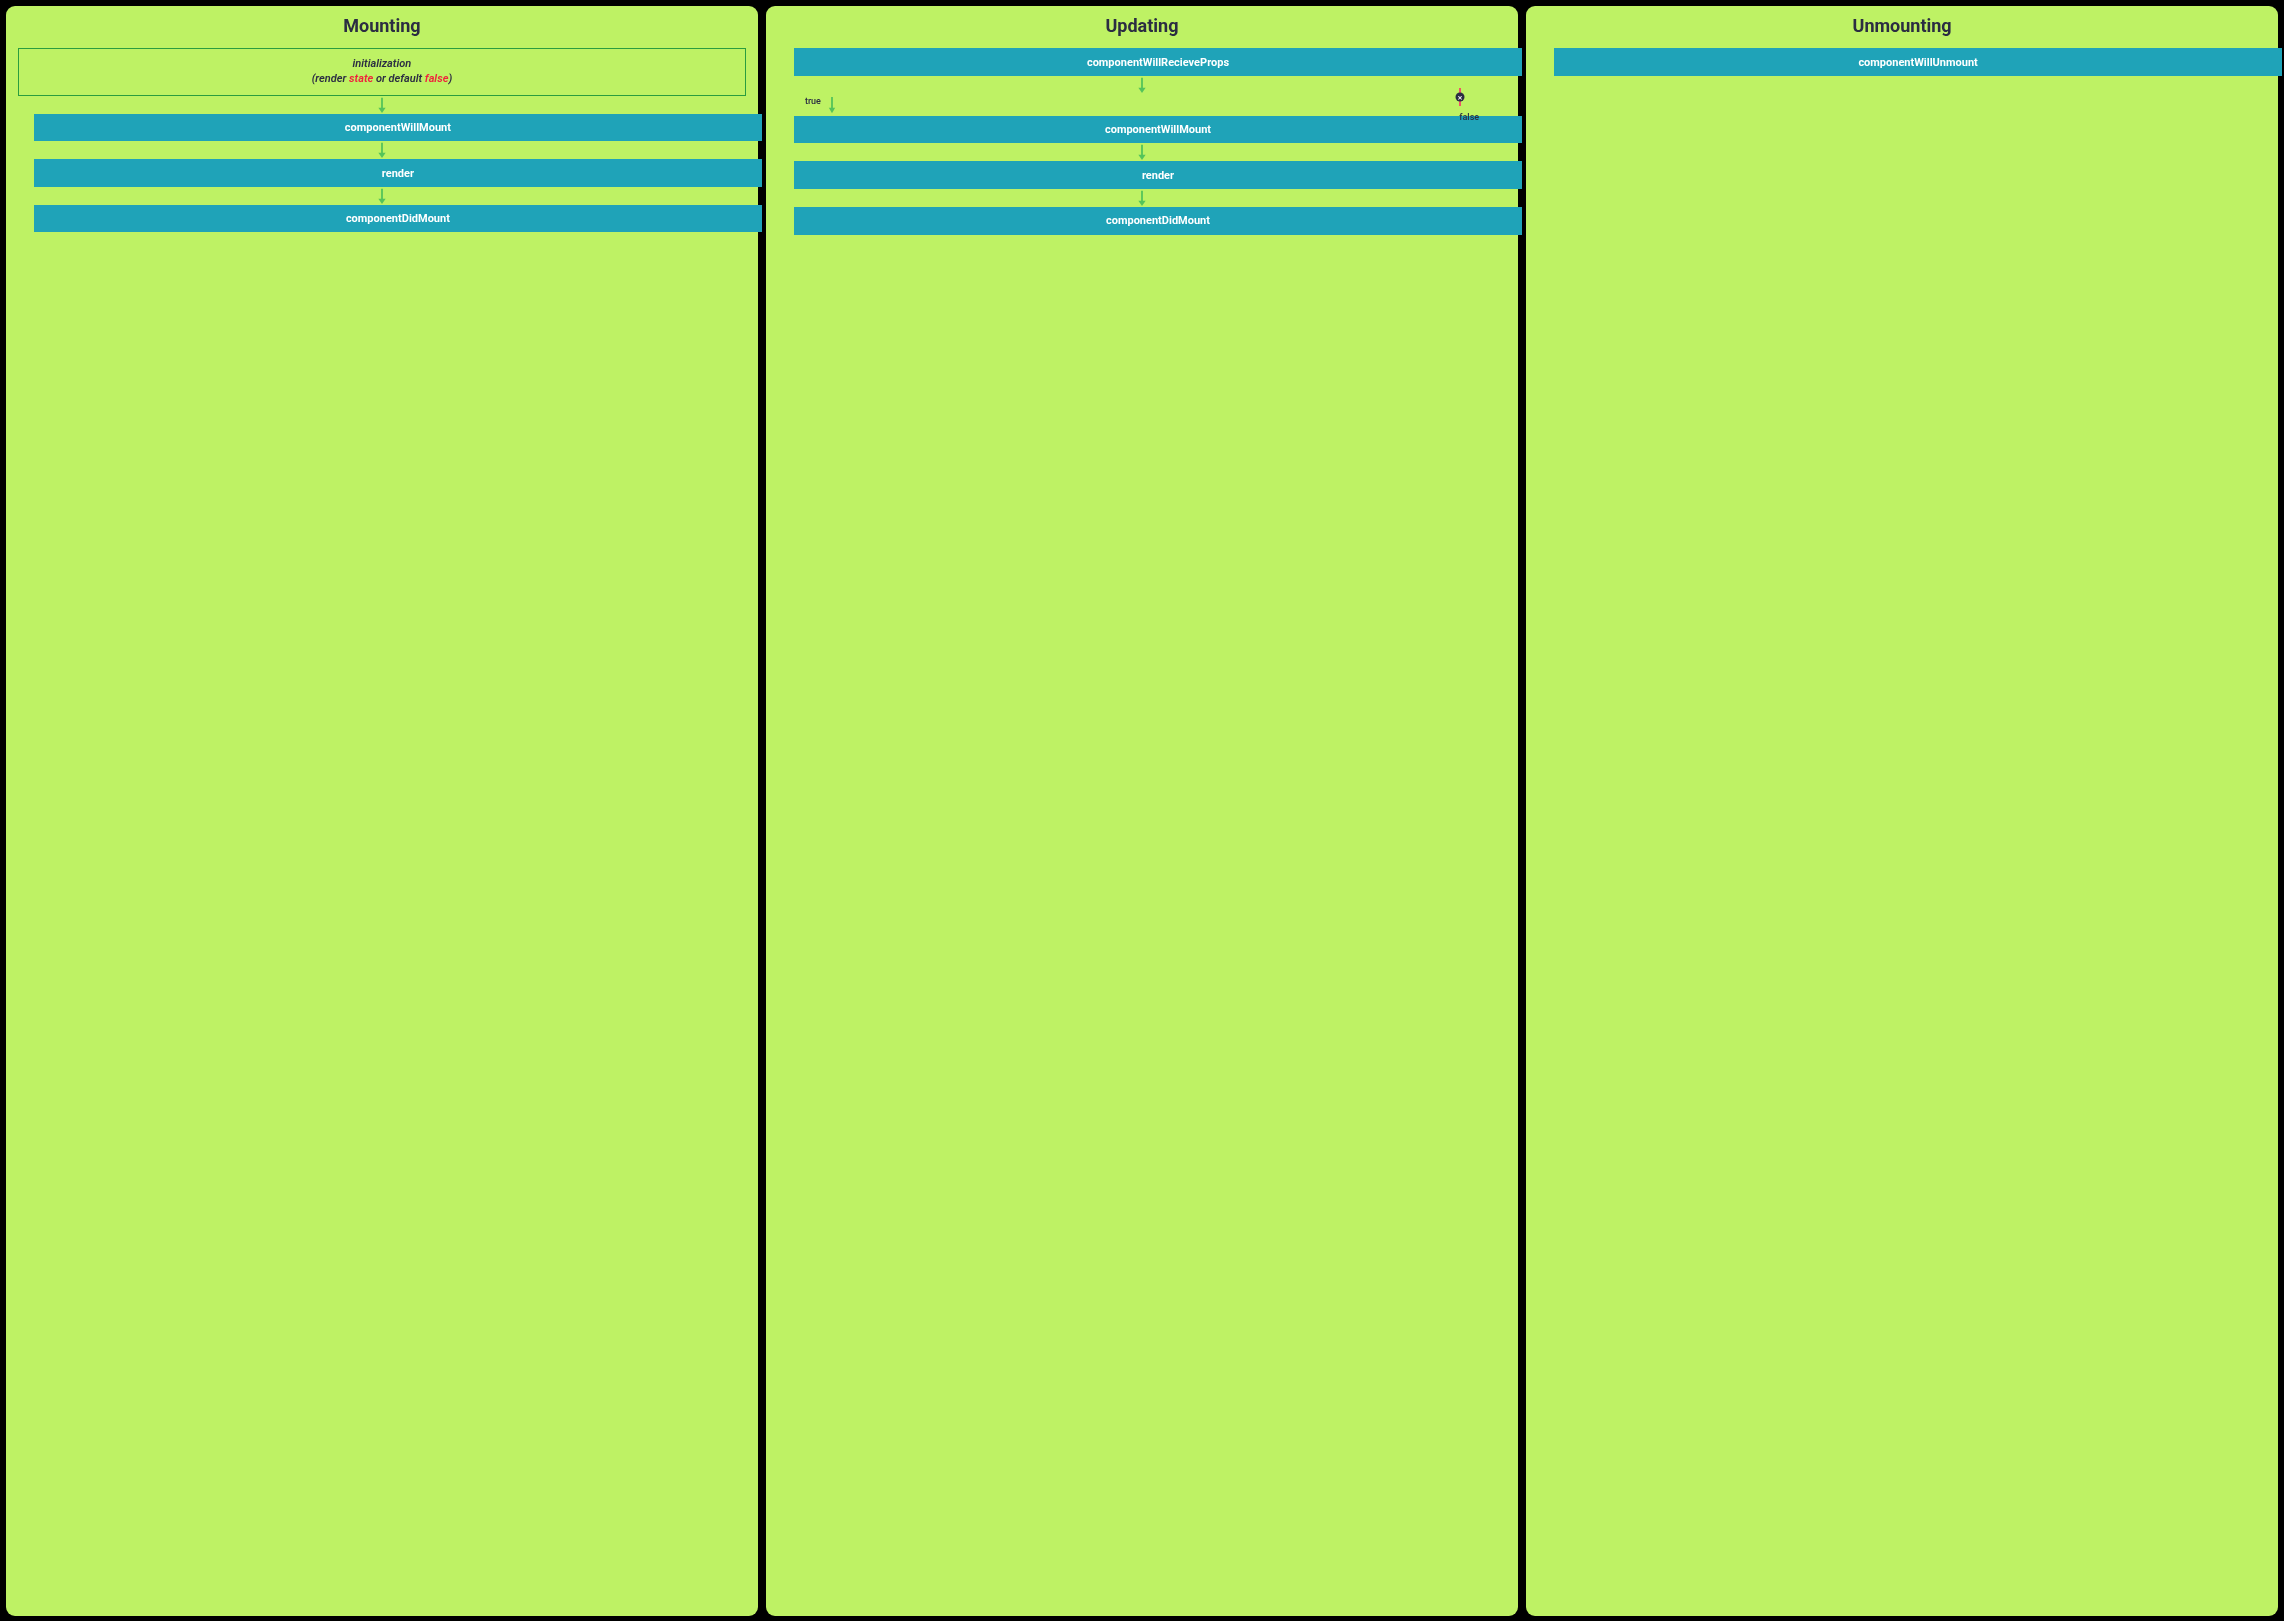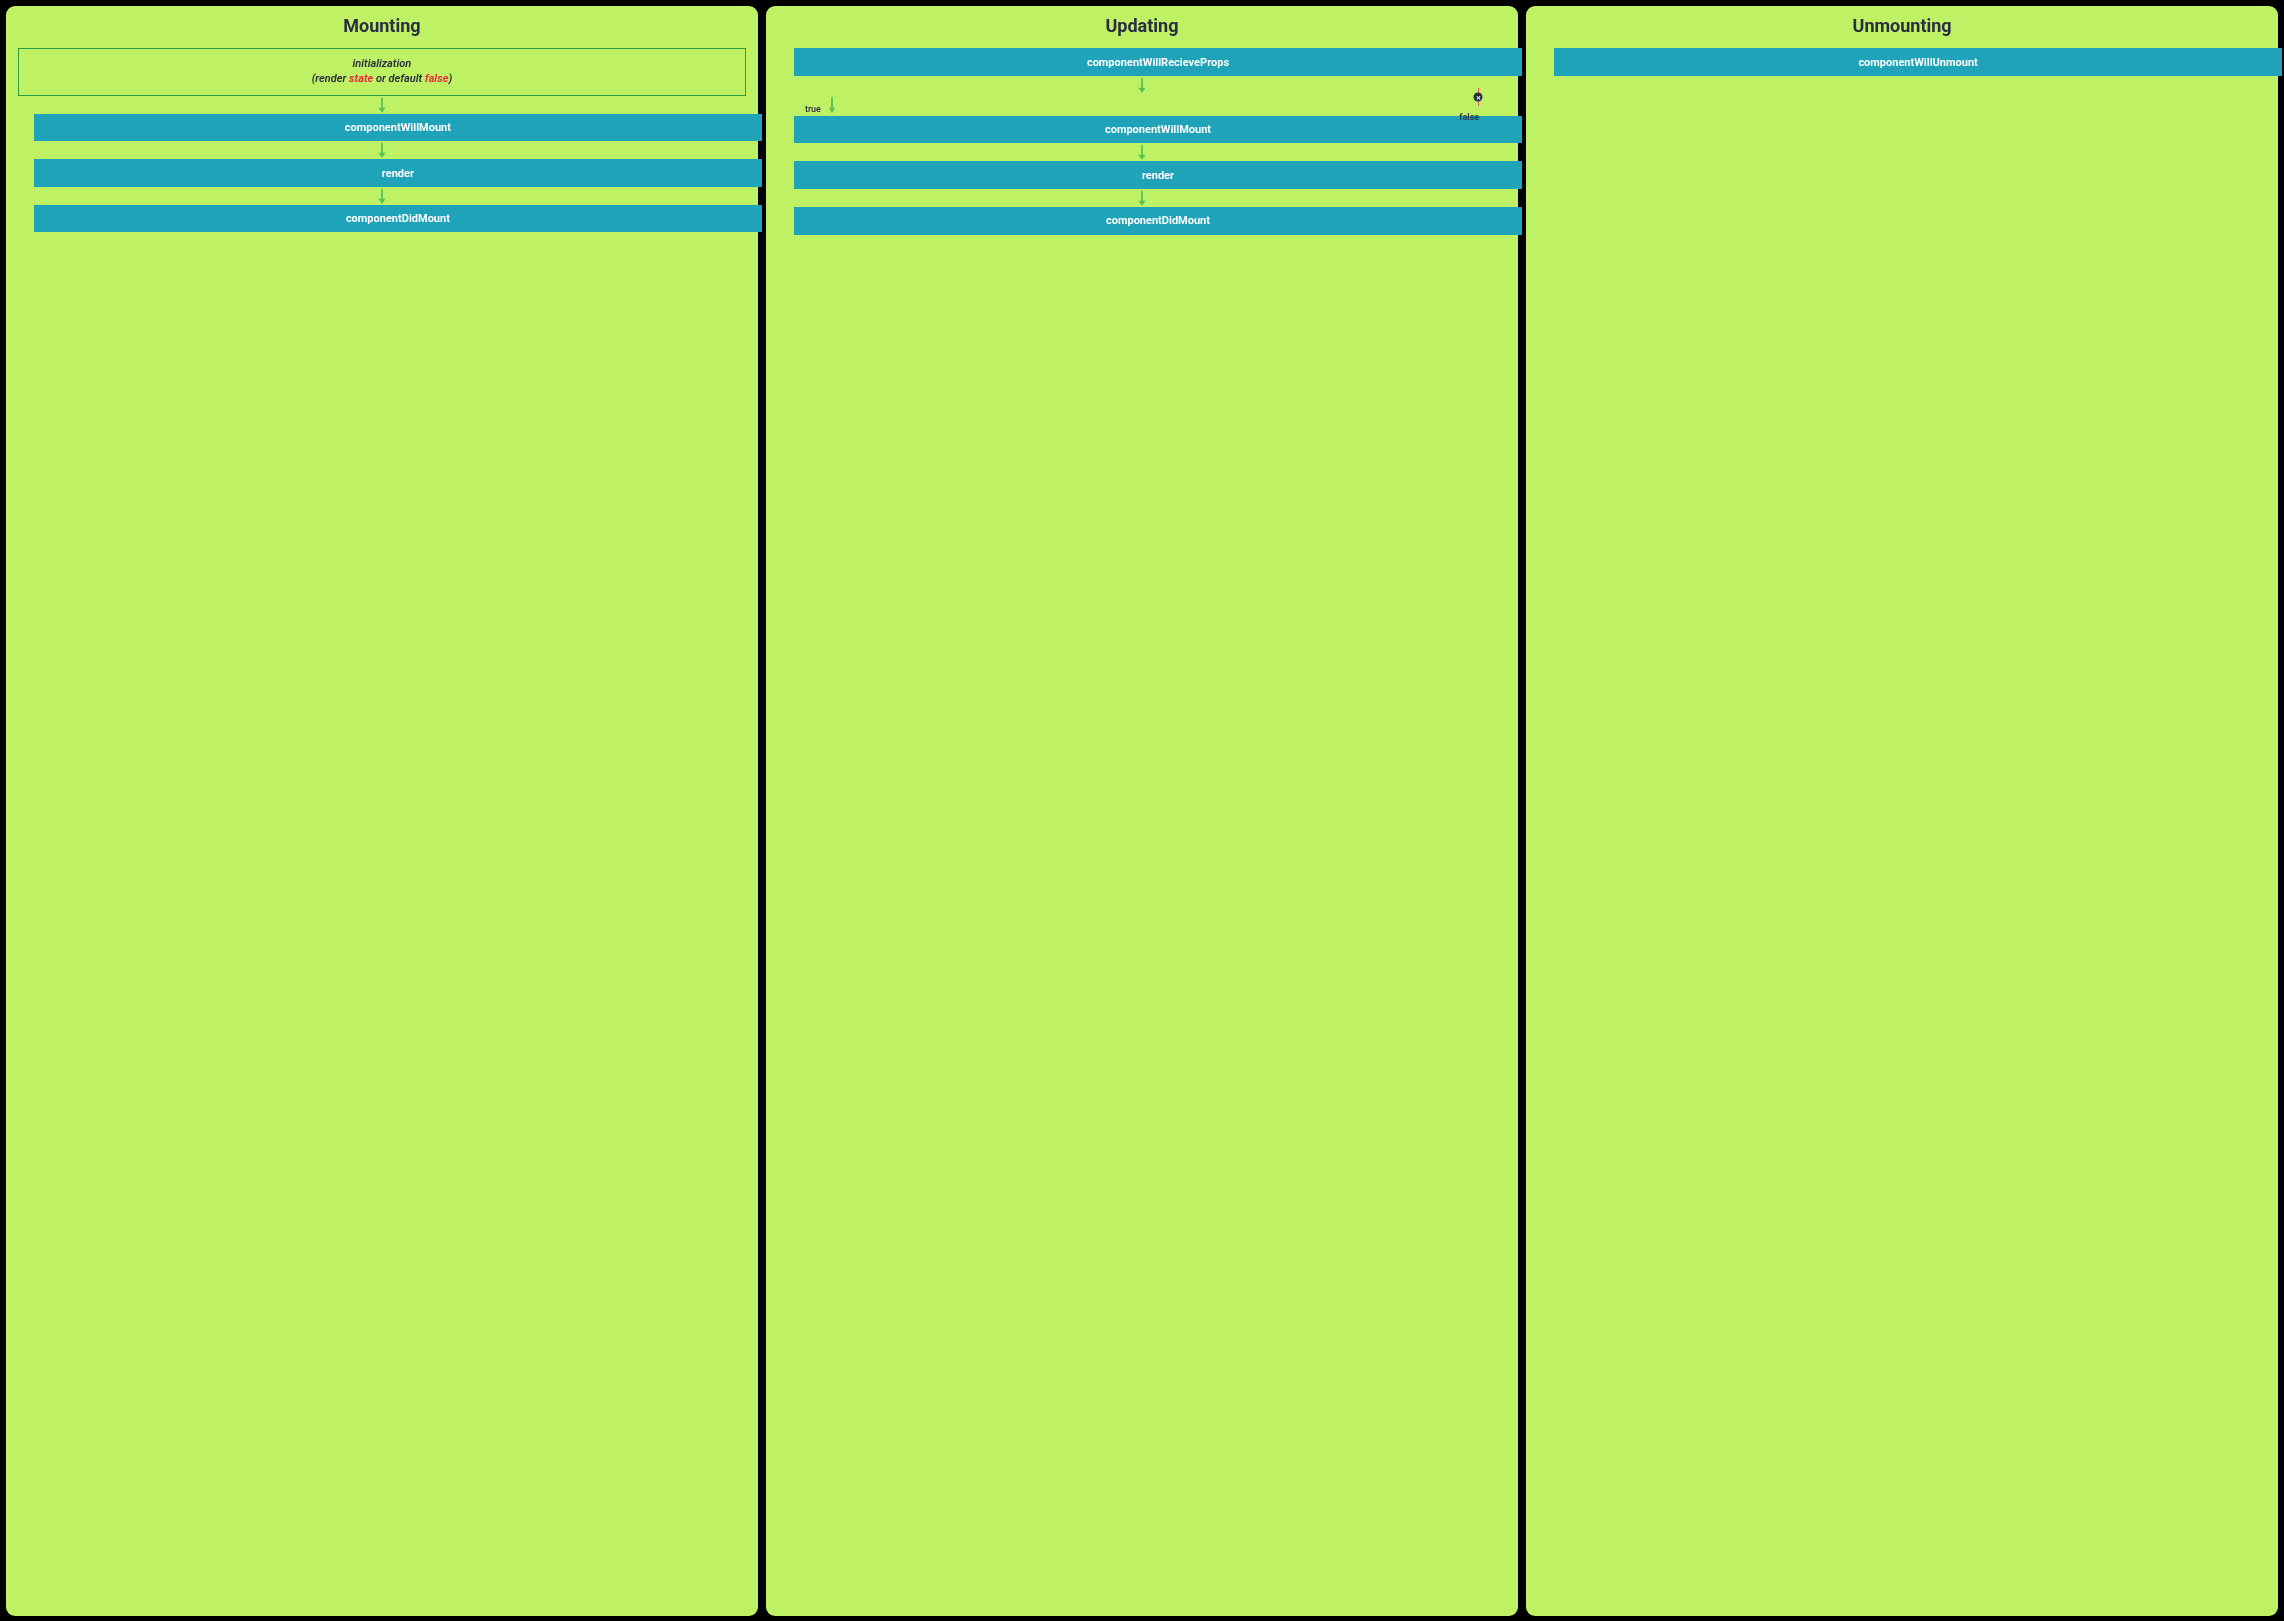--- a/index.html
+++ b/index.html
@@ -59,21 +59,21 @@
     .branch-row {
       width: 100%;
       display: flex;
       justify-content: space-between;
       align-items: center;
       height: 22px;
       position: relative;
       padding: 0 26.5px;
     }
     .branch-left, .branch-right {
-      display: flex; align-items: flex-end; gap: 6px;
+      display: flex; align-items: flex-start; gap: 6px;
       color: #2b2d42; font-size: 9px; font-weight: 500;
     }
     .branch-left { flex-direction: row; }
     .branch-right { flex-direction: column; }
     .mini-arrow { width: 10px; height: 18px; display:flex; align-items:center; justify-content:center; }
     .red-line { width: 1.4px; height: 18px; background: #ef5765; position: relative; display:flex; align-items:center; justify-content:center; }
     .x-badge {
       position: absolute;
       width: 9px; height: 9px; border-radius: 50%;
       background: #2b2d42; color: #fff;

